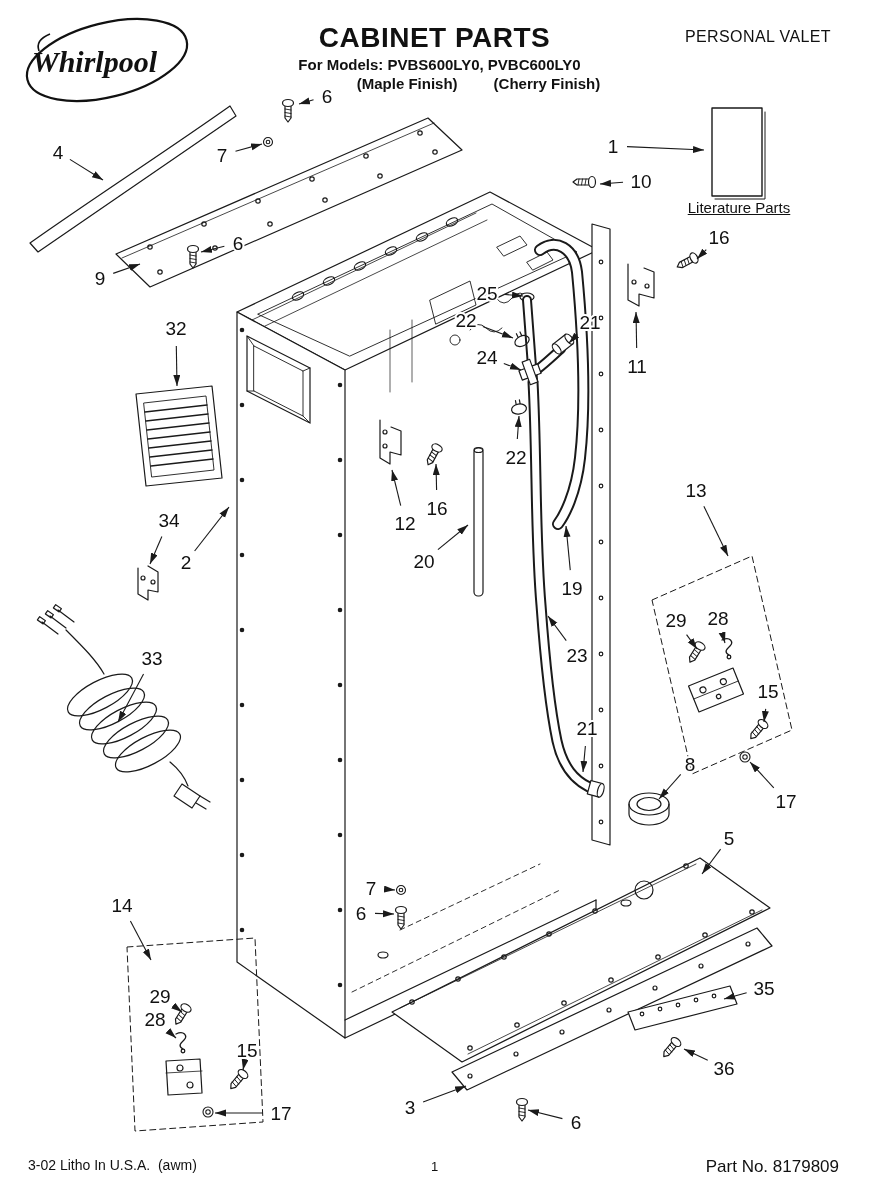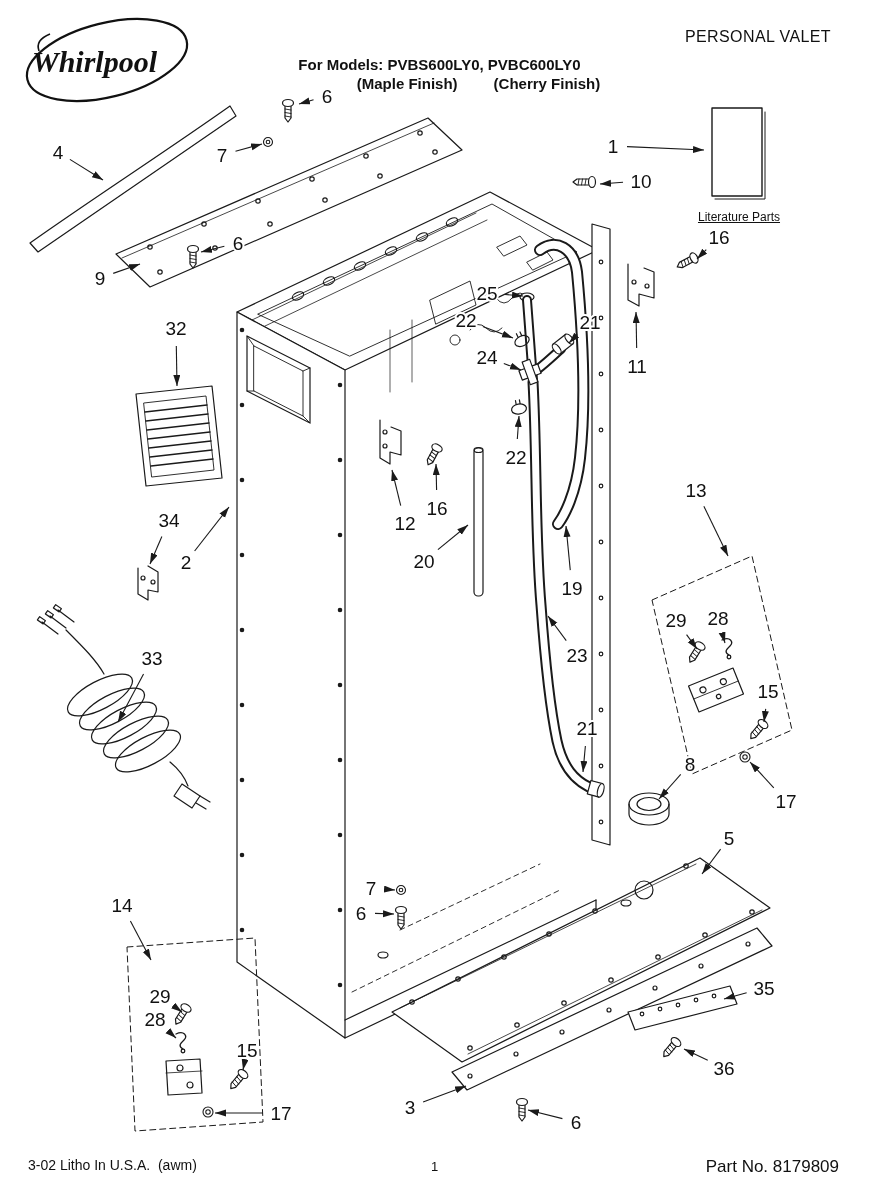--- a/index.html
+++ b/index.html
@@ -6,22 +6,22 @@
   .page{position:relative;width:869px;height:1200px;background:#ffffff;margin:0 auto;
         font-family:"Liberation Sans",sans-serif;color:#111;overflow:hidden}
   .logo{position:absolute;top:12px;left:18px}
   .hdr-title{position:absolute;top:22px;left:0;right:0;text-align:center;
              font-weight:bold;font-size:28px;letter-spacing:.5px}
   .hdr-models{position:absolute;top:56px;left:10px;right:0;text-align:center;
               font-weight:bold;font-size:15px}
   .hdr-finish{position:absolute;top:75px;left:88px;right:0;display:flex;
               justify-content:center;gap:36px;font-weight:bold;font-size:15px}
   .hdr-product{position:absolute;top:28px;right:38px;font-size:16px;letter-spacing:.4px}
-  .lit-label{position:absolute;top:210px;left:678px;width:122px;text-align:center;
-             font-size:12px;text-decoration:underline}
+  .lit-label{position:absolute;top:199px;left:678px;width:122px;text-align:center;
+             font-size:15px;text-decoration:underline}
   .footer-left{position:absolute;top:1157px;left:28px;font-size:14px;white-space:pre}
   .footer-page{position:absolute;top:1159px;left:0;right:0;text-align:center;font-size:13px}
   .footer-right{position:absolute;top:1157px;right:30px;font-size:17px}
   svg.art{position:absolute;left:0;top:0}
   .callout{font-family:"Liberation Sans",sans-serif;font-size:19px;fill:#111;
            paint-order:stroke;stroke:#fff;stroke-width:4px;stroke-linejoin:round}
 </style>
 </head>
 <body>
 
@@ -412,20 +412,21 @@
   </svg>
 
   <svg class="logo" width="178" height="96" viewBox="0 0 178 96">
     <g fill="none" stroke="#111">
       <ellipse cx="89" cy="48" rx="82" ry="37" transform="rotate(-14 89 48)" stroke-width="2.2"></ellipse>
       <path d="M32,22 q-15,6 -11,17" stroke-width="1.6"></path>
     </g>
     <text x="14" y="60" font-family="'Liberation Serif',serif" font-size="30" font-style="italic" font-weight="bold" fill="#111">Whirlpool</text>
   </svg>
 
+  <div class="hdr-title">CABINET PARTS</div>
   <div class="hdr-models">For Models: PVBS600LY0, PVBC600LY0</div>
   <div class="hdr-finish">
     <span>(Maple Finish)</span>
     <span>(Cherry Finish)</span>
   </div>
   <div class="hdr-product">PERSONAL VALET</div>
 
   <div class="lit-label">Literature Parts</div>
 
   <div class="footer-left">3-02 Litho In U.S.A.  (awm)</div>

